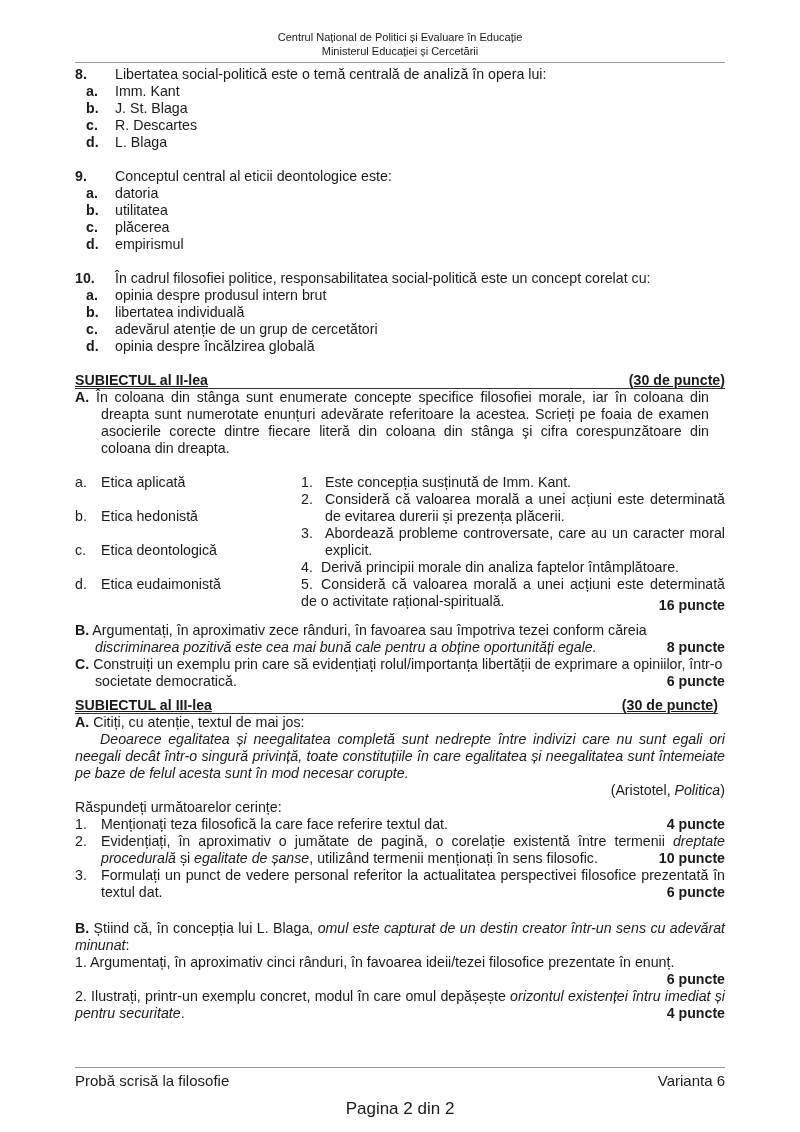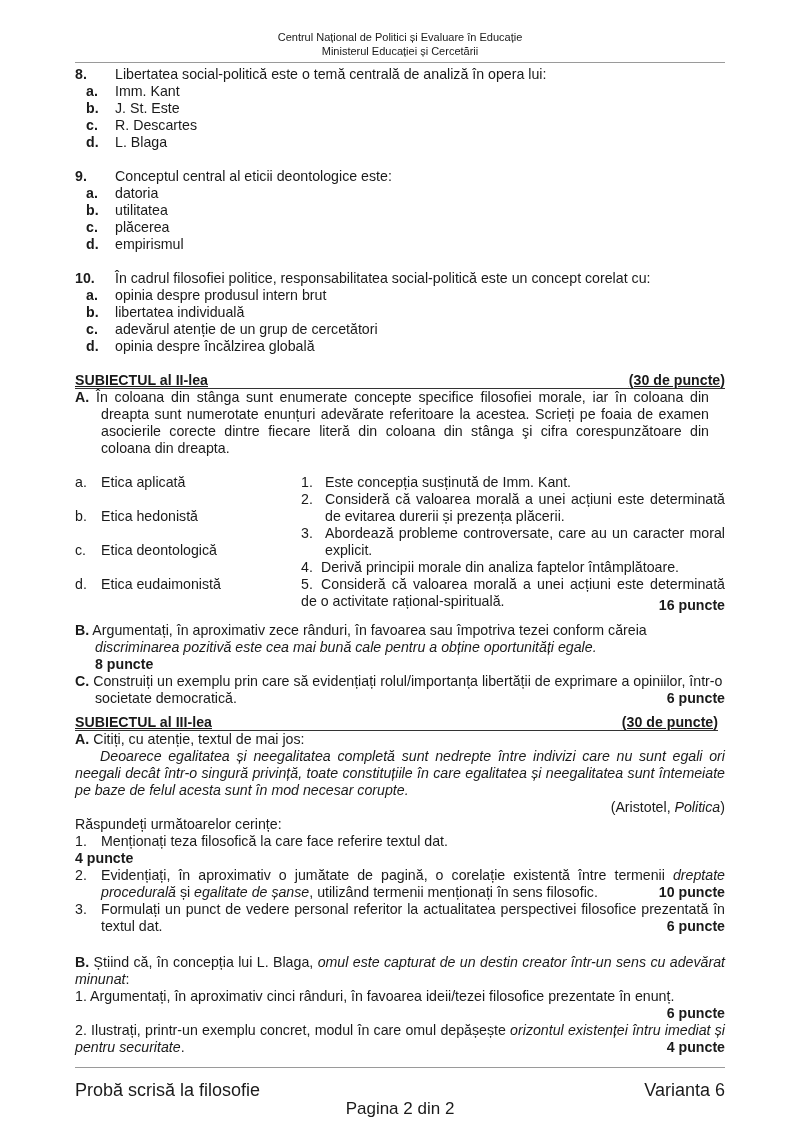--- a/index.html
+++ b/index.html
@@ -30,26 +30,26 @@
   .i { font-style: italic; }
   .right { text-align: right; }
   .match { position: relative; height: 120px; margin-top: 17px; }
   .left-col { position: absolute; left: 0; top: 0; width: 210px; }
   .left-item { position: absolute; left: 0; display: flex; }
   .left-item .ll { width: 26px; }
   .right-col { position: absolute; left: 226px; top: 0; width: 424px; }
   .ri { display: flex; text-align: justify; }
   .ri .rn { width: 24px; flex-shrink: 0; }
   .ri .rt { flex: 1; text-align: justify; }
-  .points-line { display: flex; justify-content: space-between; flex-direction: column; }
+  .points-line { display: flex; justify-content: space-between; }
   .points { font-weight: bold; white-space: nowrap; }
   .footer {
     position: absolute; left: 75px; top: 1067px; width: 650px;
-    border-top: 1.5px solid #9a9a9a; padding-top: 14px;
-    display: flex; justify-content: space-between; font-size: 18px;
+    border-top: 1.5px solid #9a9a9a; padding-top: 4px;
+    display: flex; justify-content: space-between; font-size: 15px;
   }
   .pagenum { position: absolute; left: 0; width: 800px; top: 1100px; text-align: center; font-size: 17px; }
 </style>
 </head>
 <body>
 
 <div class="page">
 
   <div class="header">
     <div>Centrul Național de Politici și Evaluare în Educație</div>
@@ -62,21 +62,21 @@
       <div class="q-head">
         <span class="q-num">8.</span>
         <span>Libertatea social-politică este o temă centrală de analiză în opera lui:</span>
       </div>
       <div class="opt">
           <span class="opt-letter">a.</span>
           <span>Imm. Kant</span>
         </div>
       <div class="opt">
           <span class="opt-letter">b.</span>
-          <span>J. St. Este</span>
+          <span>J. St. Blaga</span>
         </div>
       <div class="opt">
           <span class="opt-letter">c.</span>
           <span>R. Descartes</span>
         </div>
       <div class="opt">
           <span class="opt-letter">d.</span>
           <span>L. Blaga</span>
         </div>
     </div>

